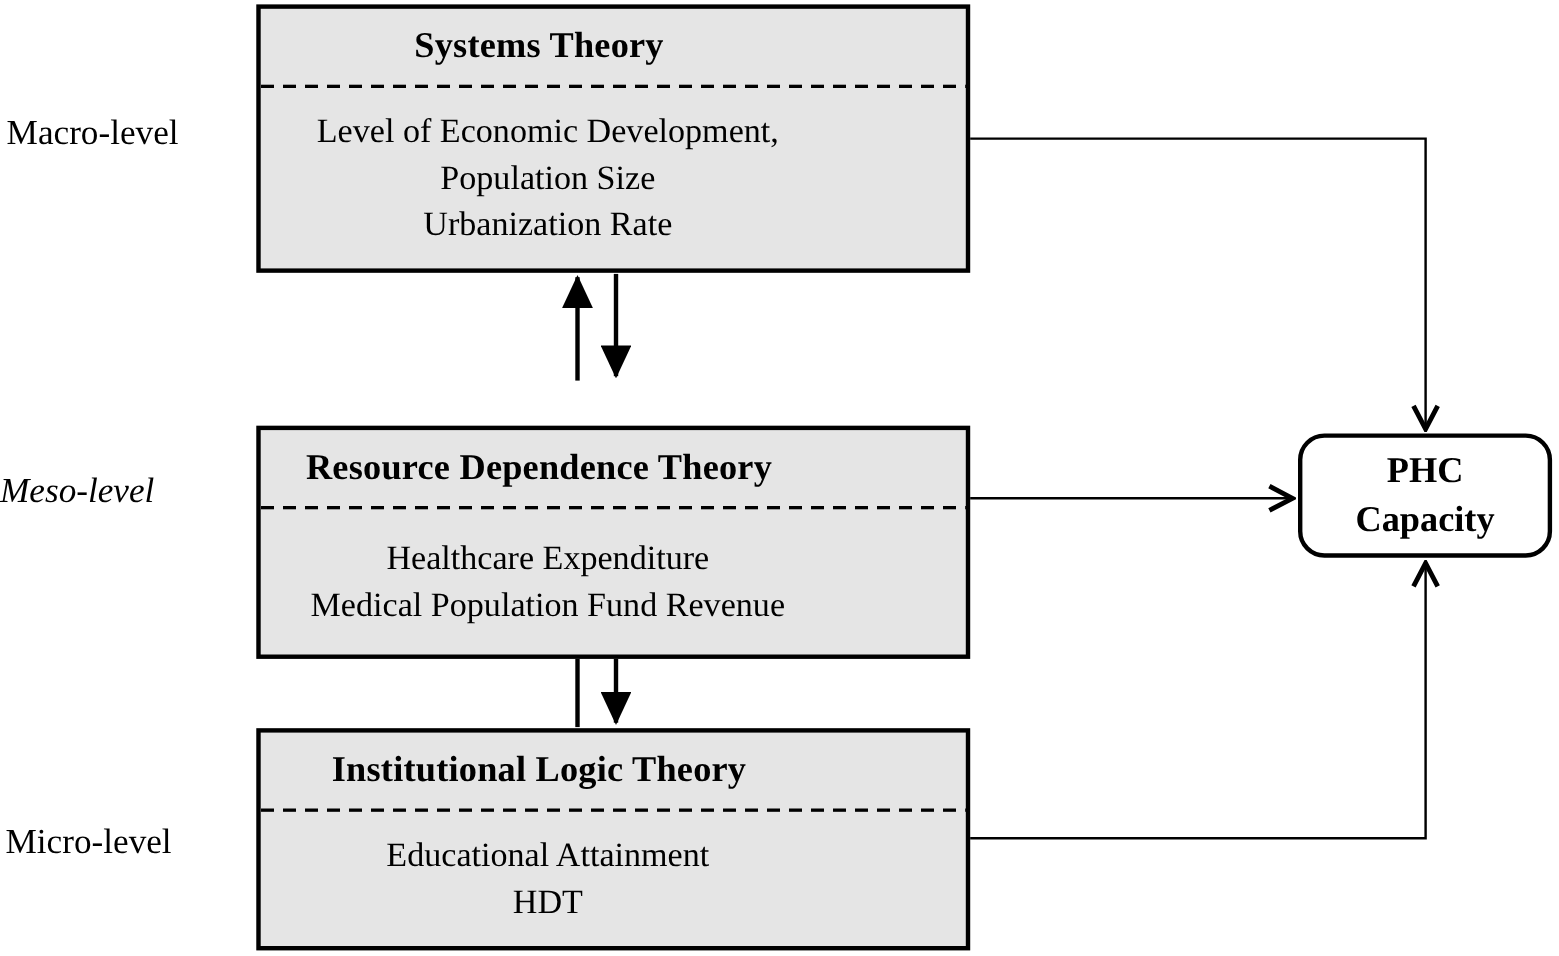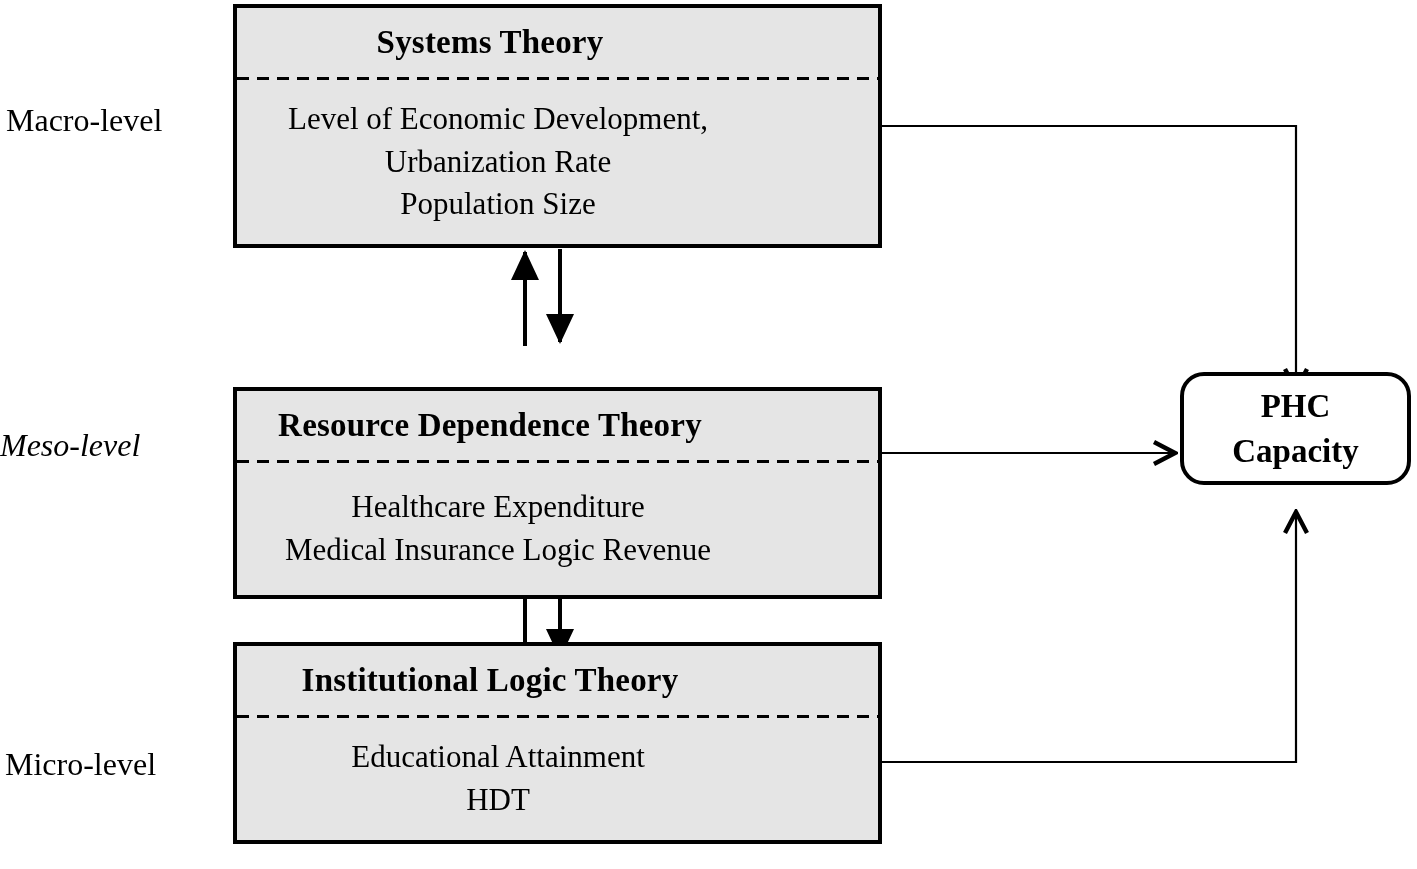--- a/index.html
+++ b/index.html
@@ -62,21 +62,21 @@
   }
   .level-label {
     position: absolute;
     font-size: 32px;
     white-space: nowrap;
   }
   .outcome-box {
     position: absolute;
     box-sizing: border-box;
     left: 1180px;
-    top: 372px;
+    top: 394px;
     width: 231px;
     height: 113px;
     border: 4px solid #000000;
     border-radius: 24px;
     background: #ffffff;
     display: flex;
     flex-direction: column;
     align-items: center;
     justify-content: center;
     font-weight: bold;
@@ -113,35 +113,35 @@
 
   <div class="level-label" style="left:6px; top:102px;">Macro-level</div>
   <div class="level-label" style="left:0; top:427px;font-style:italic;">Meso-level</div>
   <div class="level-label" style="left:5px; top:746px;">Micro-level</div>
 
   <div class="theory-box" style="left:233px; top:4px; width:649px; height:244px;">
     <div class="box-title">Systems Theory</div>
     <div class="box-divider"></div>
     <div class="box-body">
       <div>Level of Economic Development,</div>
+      <div>Population Size</div>
       <div>Urbanization Rate</div>
-      <div>Population Size</div>
     </div>
   </div>
 
   <div class="theory-box" style="left:233px; top:347px; width:649px; height:212px;margin-top:40px;">
     <div class="box-title">Resource Dependence Theory</div>
     <div class="box-divider"></div>
     <div class="box-body">
       <div>Healthcare Expenditure</div>
-      <div>Medical Insurance Logic Revenue</div>
+      <div>Medical Population Fund Revenue</div>
     </div>
   </div>
 
-  <div class="theory-box" style="left:233px; top:642px; width:649px; height:202px;align-items:center;">
+  <div class="theory-box" style="left:233px; top:662px; width:649px; height:202px;align-items:center;">
     <div class="box-title">Institutional Logic Theory</div>
     <div class="box-divider"></div>
     <div class="box-body">
       <div>Educational Attainment</div>
       <div>HDT</div>
     </div>
   </div>
 
   <div class="outcome-box">
     <div>PHC</div>

